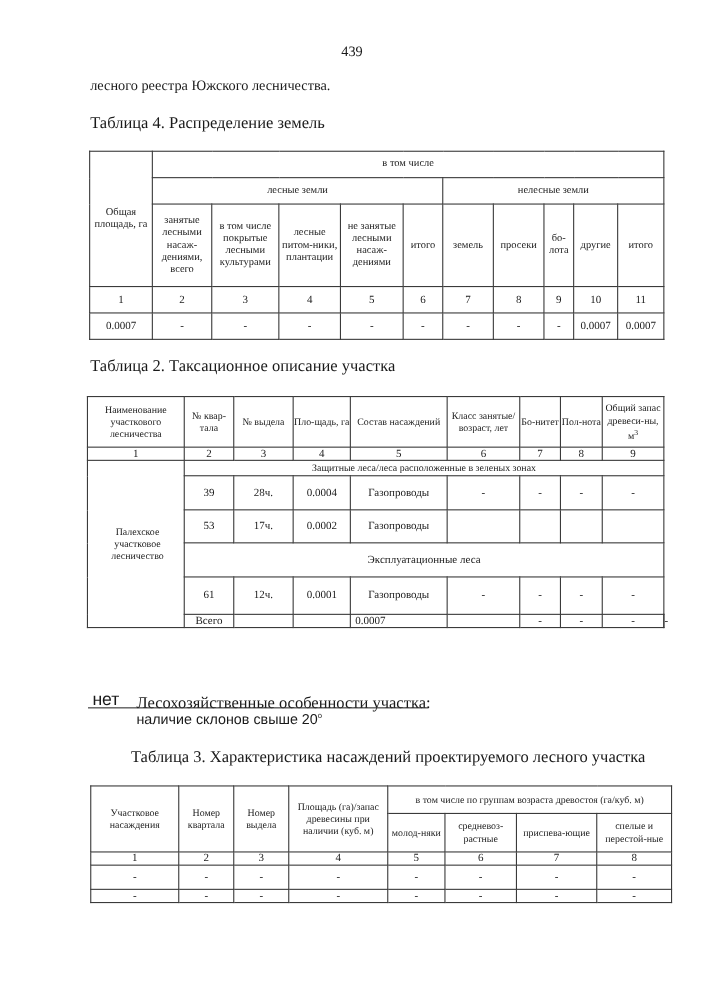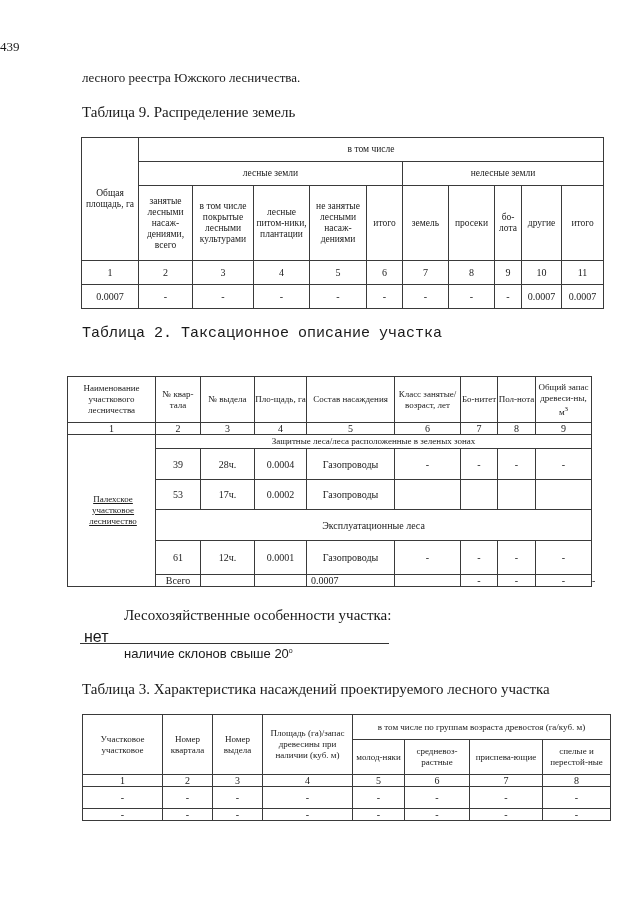--- a/index.html
+++ b/index.html
@@ -1,39 +1,39 @@
 <!DOCTYPE html>
 <html><head>
 <meta charset="utf-8">
 <style>
   html, body { margin:0; padding:0; background:#ffffff; }
   body { width:640px; height:905px; position:relative; overflow:hidden; font-family:"Liberation Serif","DejaVu Serif",serif; color:#1a1a1a; }
   .abs { position:absolute; }
-  .page-num { left:0; width:640px; top:39px; text-align:left; font-size:13px; }
+  .page-num { left:0; width:640px; top:39px; text-align:center; font-size:13px; }
   .line-text { left:82px; top:70px; font-size:13px; }
   .caption { font-size:15px; left:82px; }
   table { border-collapse:collapse; position:absolute; table-layout:fixed; }
   td { border:1px solid #3a3a3a; text-align:center; vertical-align:middle; padding:0; font-size:9px; line-height:11px; }
   .t1 td { font-size:9.5px; }
   .num td { font-size:10px; }
   .val td { font-size:10px; }
   .left-text { text-align:left; padding-left:4px; }
   .ul-line { position:absolute; left:80px; top:643px; width:309px; height:0; border-top:1px solid #333; }
   .net { left:84px; top:628px; font-size:16px; font-family:"Liberation Sans","DejaVu Sans",sans-serif;text-align:right; }
   .slopes { left:124px; top:646px; font-size:13px; font-family:"Liberation Sans","DejaVu Sans",sans-serif; }
-  .features { left:124px; top:607px; font-size:15px; }
+  .features { left:124px; top:632px; font-size:15px; }
   sup { font-size:7px; }
 </style>
 </head>
 <body>
 
 <div class="abs page-num">439</div>
 <div class="abs line-text">лесного реестра Южского лесничества.</div>
 
-<div class="abs caption" style="top:104px;">Таблица 9. Распределение земель</div>
+<div class="abs caption" style="top:104px;">Таблица 4. Распределение земель</div>
 <table class="t1" style="left:81px; top:137px; width:522px;">
   <colgroup>
     <col style="width:57px">
       <col style="width:54px">
       <col style="width:61px">
       <col style="width:56px">
       <col style="width:57px">
       <col style="width:36px">
       <col style="width:46px">
       <col style="width:46px">
@@ -84,58 +84,58 @@
     <td>-</td>
     <td>-</td>
     <td>-</td>
     <td>-</td>
     <td>0.0007</td>
     <td>0.0007</td>
   </tr>
 </tbody>
   </table>
 
-<div class="abs caption" style="top:325px;font-family:Liberation Mono, monospace;">Таблица 2. Таксационное описание участка</div>
-<table style="left:67px; top:360px; width:524px;margin-top:16px;">
+<div class="abs caption" style="top:325px;">Таблица 2. Таксационное описание участка</div>
+<table style="left:79px; top:360px; width:524px;">
   <colgroup>
     <col style="width:88px">
       <col style="width:45px">
       <col style="width:54px">
       <col style="width:52px">
       <col style="width:88px">
       <col style="width:66px">
       <col style="width:37px">
       <col style="width:38px">
       <col style="width:56px">
   </colgroup>
   <tbody>
       <tr style="height:46px;">
     <td>Наименование участкового лесничества</td>
     <td>№ квар-тала</td>
     <td>№ выдела</td>
     <td>Пло-щадь, га</td>
-    <td>Состав насаждения</td>
+    <td>Состав насаждений</td>
     <td>Класс занятые/ возраст, лет</td>
     <td>Бо-нитет</td>
     <td>Пол-нота</td>
     <td><span>Общий запас древеси-ны, м</span><sup>3</sup></td>
   </tr>
   <tr class="num" style="height:12px;">
     <td>1</td>
     <td>2</td>
     <td>3</td>
     <td>4</td>
     <td>5</td>
     <td>6</td>
     <td>7</td>
     <td>8</td>
     <td>9</td>
   </tr>
   <tr style="height:14px;">
-    <td rowspan="6" style="padding-left:4px;padding-right:1px;text-decoration:underline;">Палехское участковое лесничество</td>
+    <td rowspan="6" style="padding-left:4px;padding-right:1px;">Палехское участковое лесничество</td>
     <td colspan="8">Защитные леса/леса расположенные в зеленых зонах</td>
   </tr>
   <tr class="val" style="height:31px;">
     <td>39</td>
     <td>28ч.</td>
     <td>0.0004</td>
     <td>Газопроводы</td>
     <td>-</td>
     <td>-</td>
     <td>-</td>
@@ -177,35 +177,35 @@
     <td>-</td>
   </tr>
 </tbody>
   </table>
 
 <div class="abs features">Лесохозяйственные особенности участка:</div>
 <div class="abs net">нет</div>
 <div class="ul-line"></div>
 <div class="abs slopes"><span>наличие склонов свыше 20</span><sup>о</sup></div>
 
-<div class="abs caption" style="top:681px;">Таблица 3. Характеристика насаждений проектируемого лесного участка</div>
+<div class="abs caption" style="top:681px;margin-left:37px;">Таблица 3. Характеристика насаждений проектируемого лесного участка</div>
 <table style="left:82px; top:714px; width:528px;">
   <colgroup>
     <col style="width:80px">
       <col style="width:50px">
       <col style="width:50px">
       <col style="width:90px">
       <col style="width:52px">
       <col style="width:65px">
       <col style="width:73px">
       <col style="width:68px">
   </colgroup>
   <tbody>
       <tr style="height:25px;">
-    <td rowspan="2">Участковое участковое</td>
+    <td rowspan="2">Участковое насаждения</td>
     <td rowspan="2">Номер квартала</td>
     <td rowspan="2">Номер выдела</td>
     <td rowspan="2">Площадь (га)/запас древесины при наличии (куб. м)</td>
     <td colspan="4">в том числе по группам возраста древостоя (га/куб. м)</td>
   </tr>
   <tr style="height:35px;">
     <td>молод-няки</td>
     <td>средневоз-растные</td>
     <td>приспева-ющие</td>
     <td>спелые и перестой-ные</td>

